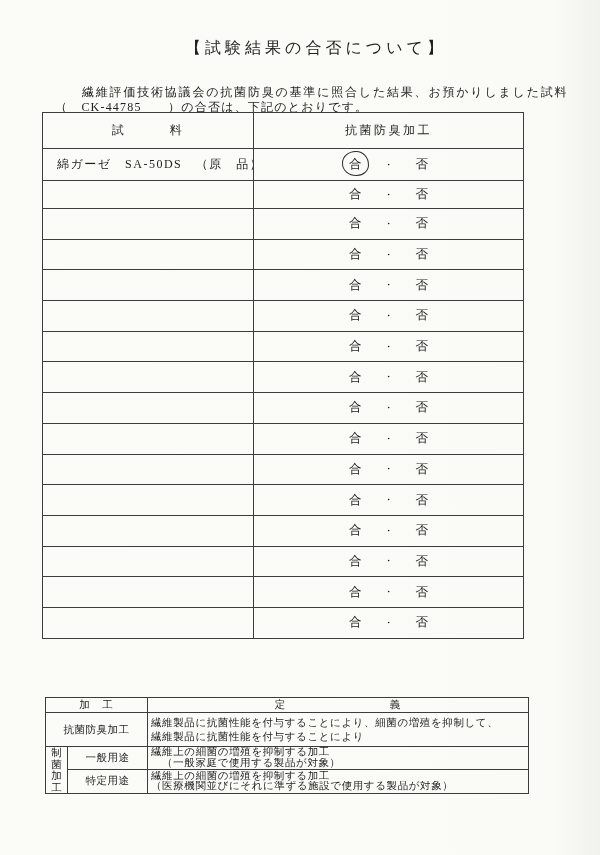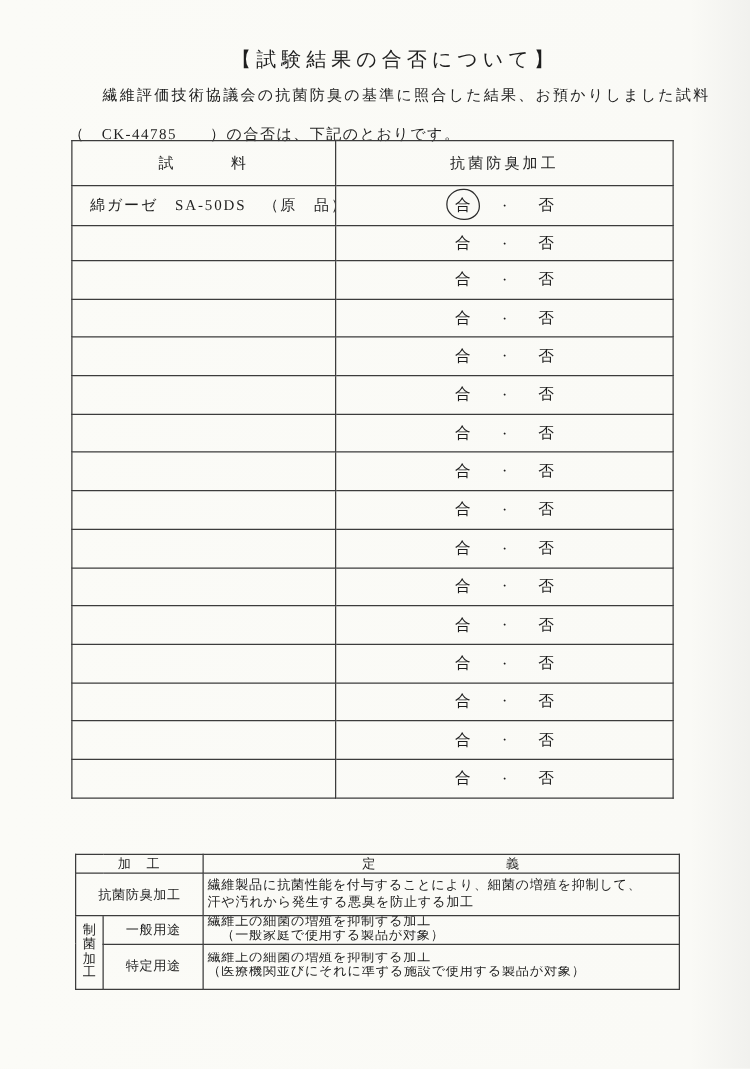--- a/index.html
+++ b/index.html
@@ -16,29 +16,29 @@
   .doc-title {
     position:absolute; top:38px; left:16px; width:100%;
     text-align:center; font-size:16px; font-weight:normal;
     letter-spacing:4px; white-space:nowrap;
   }
   .doc-subtitle {
     position:absolute; top:61px; left:0; width:100%;
     text-align:center; font-size:10.5px; letter-spacing:0.5px;
   }
   .intro-line1 {
-    position:absolute; top:68px; left:82px;
+    position:absolute; top:84px; left:82px;
     font-size:12px; letter-spacing:1.8px; white-space:nowrap;
   }
   .intro-line2 {
     position:absolute; top:99px; left:55px;
     font-size:12px; letter-spacing:1.2px; white-space:nowrap;
   }
 
-  table { border-collapse:collapse; table-layout:fixed;margin-left:15px; }
+  table { border-collapse:collapse; table-layout:fixed; }
   .main-table { position:absolute; top:112px; left:42px; width:481px; }
   .main-table th, .main-table td { border:1px solid #3c3c3c; padding:0; }
   .main-table thead th {
     height:35px; font-weight:normal; font-size:12px;
     letter-spacing:2.5px; text-align:center; vertical-align:middle;
   }
   .main-table tbody tr { height:30.7px; }
   .main-table tbody tr:nth-child(1) { height:32px; }
   .main-table tbody tr:nth-child(2) { height:28px; }
   .sample-cell {
@@ -56,26 +56,26 @@
   }
   .hand-circle.v1 {
     transform:rotate(12deg); top:-4px; height:26px; width:26px;
     border-radius:50% 50% 42% 62% / 46% 52% 66% 44%;
   }
 
   .def-label {
     position:absolute; top:681px; left:44px;
     font-size:11px; letter-spacing:1px; white-space:nowrap;
   }
-  .def-table { position:absolute; top:683px; left:45px; width:483px; font-size:10.5px; }
+  .def-table { position:absolute; top:697px; left:45px; width:483px; font-size:10.5px; }
   .def-table th, .def-table td { border:1px solid #3c3c3c; padding:0; vertical-align:middle; }
   .def-table thead th { height:14px; font-weight:normal; letter-spacing:1px; text-align:center; white-space:nowrap; overflow:hidden; }
   .def-row-1 { height:34px; }
   .def-row-2 { height:21px; }
-  .def-row-3 { height:36px; }
+  .def-row-3 { height:24px; }
   .def-term { text-align:center; letter-spacing:0.5px; white-space:nowrap; }
   .def-text { padding:0 3px !important; letter-spacing:0.6px; }
   .def-row-1 .def-line { line-height:14px; }
   .def-line { line-height:10.8px; white-space:nowrap; overflow:hidden; }
   .vertical-cell { text-align:center; font-size:10.5px; padding:0 !important; }
   .vertical-cell .v-char { display:block; line-height:11.5px; }
 
   .footer {
     position:absolute; top:797px; right:64px;
     text-align:right; font-size:12px; letter-spacing:2px; line-height:15px;
@@ -245,21 +245,21 @@
       <tr>
         <th colspan="2">加　工</th>
         <th>定　　　　　　　　　義</th>
       </tr>
     </thead>
     <tbody>
       <tr class="def-row-1">
         <td colspan="2" class="def-term">抗菌防臭加工</td>
         <td class="def-text">
           <div class="def-line">繊維製品に抗菌性能を付与することにより、細菌の増殖を抑制して、</div>
-          <div class="def-line">汗や汚れから発生する悪臭を防止する加工</div>
+          <div class="def-line">繊維製品に抗菌性能を付与することにより</div>
         </td>
       </tr>
       <tr class="def-row-2">
         <td rowspan="2" class="vertical-cell">
             <span class="v-char">制</span>
             <span class="v-char">菌</span>
             <span class="v-char">加</span>
             <span class="v-char">工</span>
           </td>
         <td class="def-term">一般用途</td>

